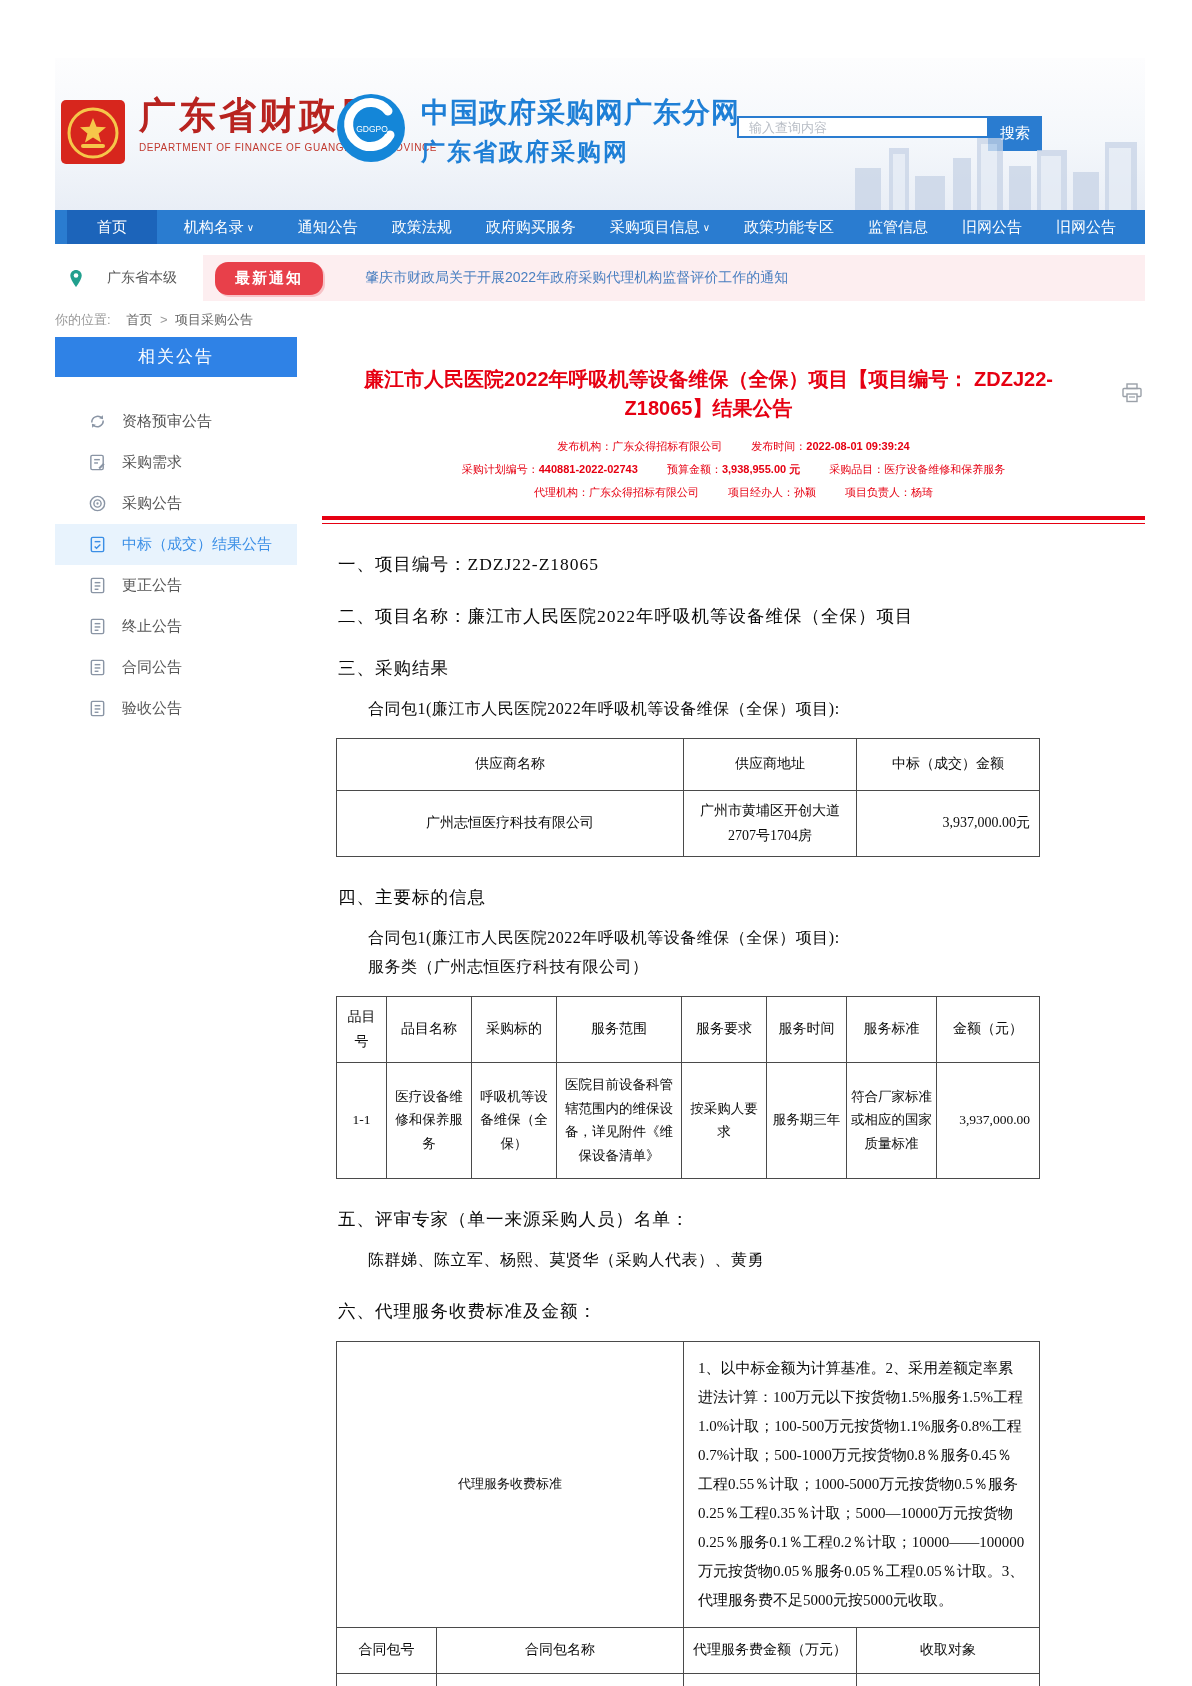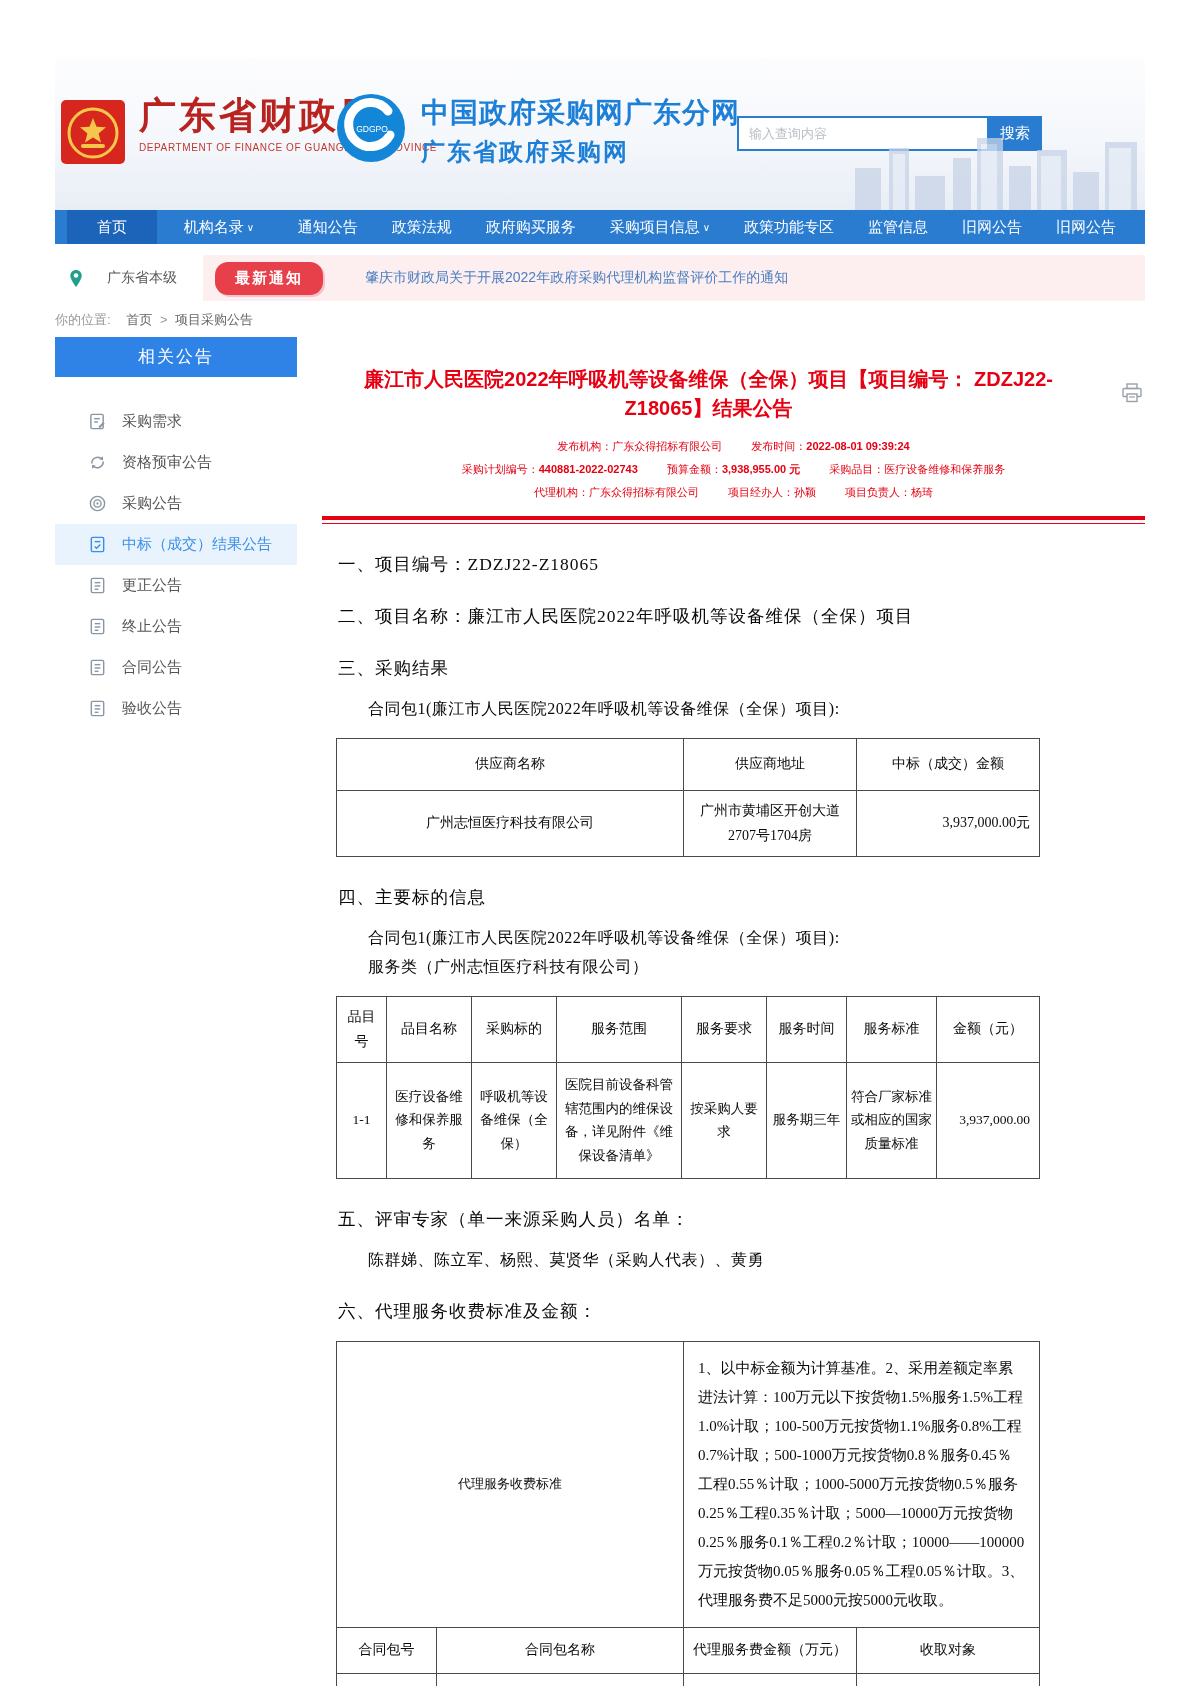--- a/index.html
+++ b/index.html
@@ -18,21 +18,21 @@
   .emblem { position:absolute; left:6px; top:42px; width:64px; height:64px; }
   .dept { position:absolute; left:84px; top:38px; }
   .dept-cn { font-family:"Liberation Serif", serif; font-weight:bold; font-size:37px; color:#b8231f; letter-spacing:3px; line-height:40px; }
   .dept-en { font-size:10px; color:#c0392f; letter-spacing:.6px; margin-top:6px; }
   .gdgpo { position:absolute; left:282px; top:36px; width:68px; height:68px; }
   .site-titles { position:absolute; left:366px; top:38px; }
   .site-title { font-size:28px; font-weight:bold; color:#1e7fd6; letter-spacing:1px; line-height:34px; }
   .site-sub { font-size:24px; font-weight:bold; color:#1e7fd6; letter-spacing:2px; margin-top:6px; }
   .search-wrap { position:absolute; left:682px; top:58px; width:306px; height:35px; }
   .search-input {
-    width:252px; height:35px; border:2px solid #2a7cd0; background:#fff;
+    width:252px; height:22px; border:2px solid #2a7cd0; background:#fff;
     padding:0 10px; font-size:13px; color:#333; outline:none; vertical-align:top;
   }
   .search-input::placeholder { color:#b9bec6; }
   .search-btn {
     width:54px; height:35px; border:0; background:#2a7cd0; color:#fff; font-size:15px;
     cursor:pointer; vertical-align:top; margin-left:-1px;
   }
   .skyline { position:absolute; right:0; bottom:0; opacity:.75; }
 
   
@@ -187,35 +187,35 @@
     <a>项目采购公告</a>
   </div>
 
   <div class="cols">
 
     <div class="sidebar">
       <div class="sb-header">相关公告</div>
       <div class="sb-panel">
         <div class="sb-item">
           <svg class="ic" viewBox="0 0 20 20">
+              <path d="M4 11a6.2 6.2 0 0 1 10.6-4.6" fill="none" stroke="currentColor" stroke-width="1.6"></path>
+              <polygon points="15.6,3.4 15.9,7.6 11.8,6.5" fill="currentColor"></polygon>
+              <path d="M16 9a6.2 6.2 0 0 1-10.6 4.6" fill="none" stroke="currentColor" stroke-width="1.6"></path>
+              <polygon points="4.4,16.6 4.1,12.4 8.2,13.5" fill="currentColor"></polygon>
+            </svg>
+          <span>资格预审公告</span>
+        </div>
+        <div class="sb-item">
+          <svg class="ic" viewBox="0 0 20 20">
               <rect x="3" y="2.5" width="13" height="15" rx="1.5" fill="none" stroke="currentColor" stroke-width="1.5"></rect>
               <line x1="6.5" y1="7" x2="12.5" y2="7" stroke="currentColor" stroke-width="1.5"></line>
               <line x1="6.5" y1="10.5" x2="10.5" y2="10.5" stroke="currentColor" stroke-width="1.5"></line>
               <path d="M11 15.5 16 10.5 17.5 12 12.5 17z" fill="currentColor"></path>
             </svg>
           <span>采购需求</span>
-        </div>
-        <div class="sb-item">
-          <svg class="ic" viewBox="0 0 20 20">
-              <path d="M4 11a6.2 6.2 0 0 1 10.6-4.6" fill="none" stroke="currentColor" stroke-width="1.6"></path>
-              <polygon points="15.6,3.4 15.9,7.6 11.8,6.5" fill="currentColor"></polygon>
-              <path d="M16 9a6.2 6.2 0 0 1-10.6 4.6" fill="none" stroke="currentColor" stroke-width="1.6"></path>
-              <polygon points="4.4,16.6 4.1,12.4 8.2,13.5" fill="currentColor"></polygon>
-            </svg>
-          <span>资格预审公告</span>
         </div>
         <div class="sb-item">
           <svg class="ic" viewBox="0 0 20 20">
               <circle cx="10" cy="10" r="7.5" fill="none" stroke="currentColor" stroke-width="1.5"></circle>
               <circle cx="10" cy="10" r="3.8" fill="none" stroke="currentColor" stroke-width="1.5"></circle>
               <circle cx="10" cy="10" r="1.2" fill="currentColor"></circle>
             </svg>
           <span>采购公告</span>
         </div>
         <div class="sb-item active">

